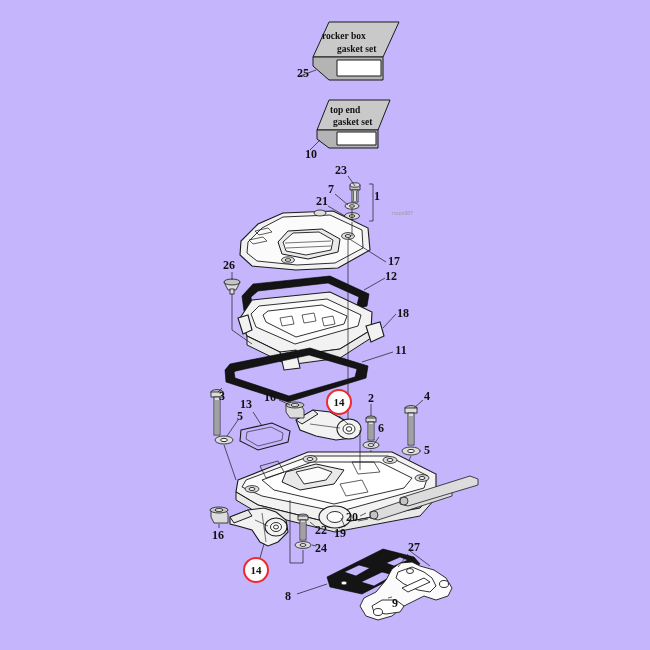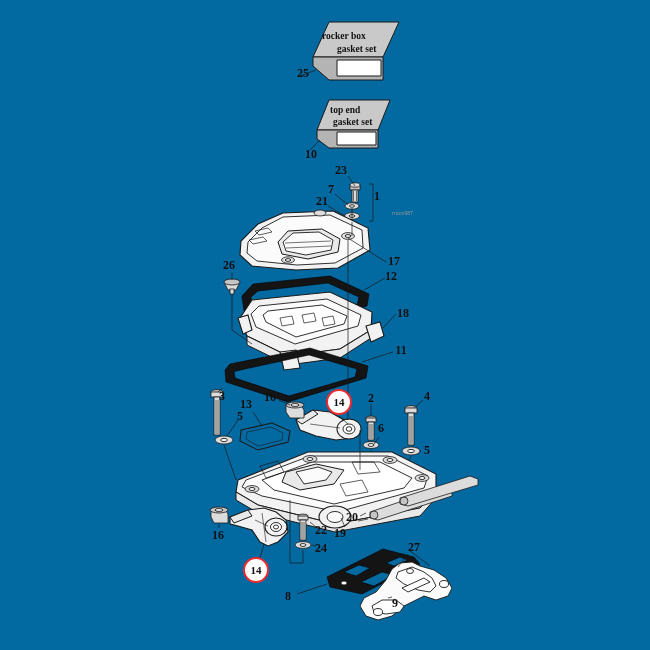--- a/index.html
+++ b/index.html
@@ -8,21 +8,21 @@
     padding: 0;
     background: #ffffff;
   }
   body {
     font-family: "Liberation Serif", serif;
   }
   #diagram-root {
     position: relative;
     width: 650px;
     height: 650px;
-    background: #0369a1;
+    background: #c4b5fd;
     overflow: hidden;
   }
   #diagram-svg {
     position: absolute;
     left: 0;
     top: 0;
     width: 650px;
     height: 650px;
   }
   .callout-text {

